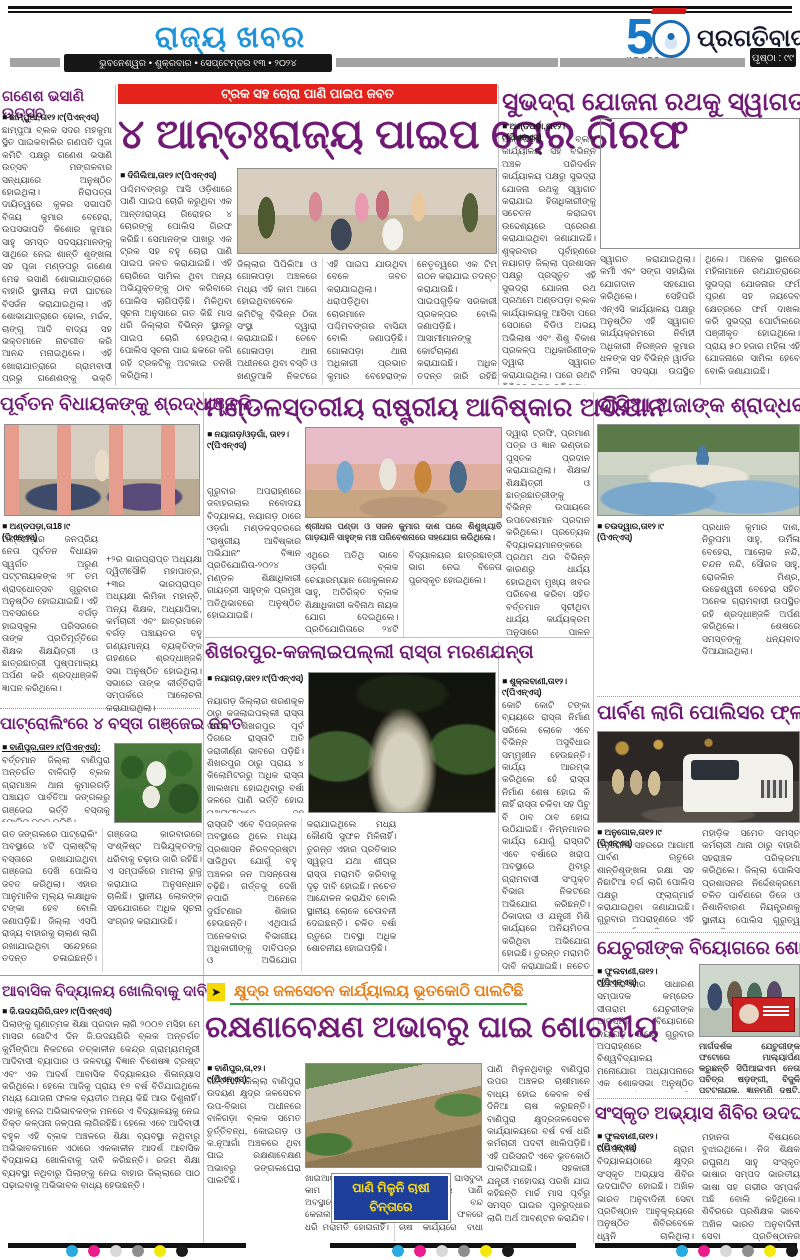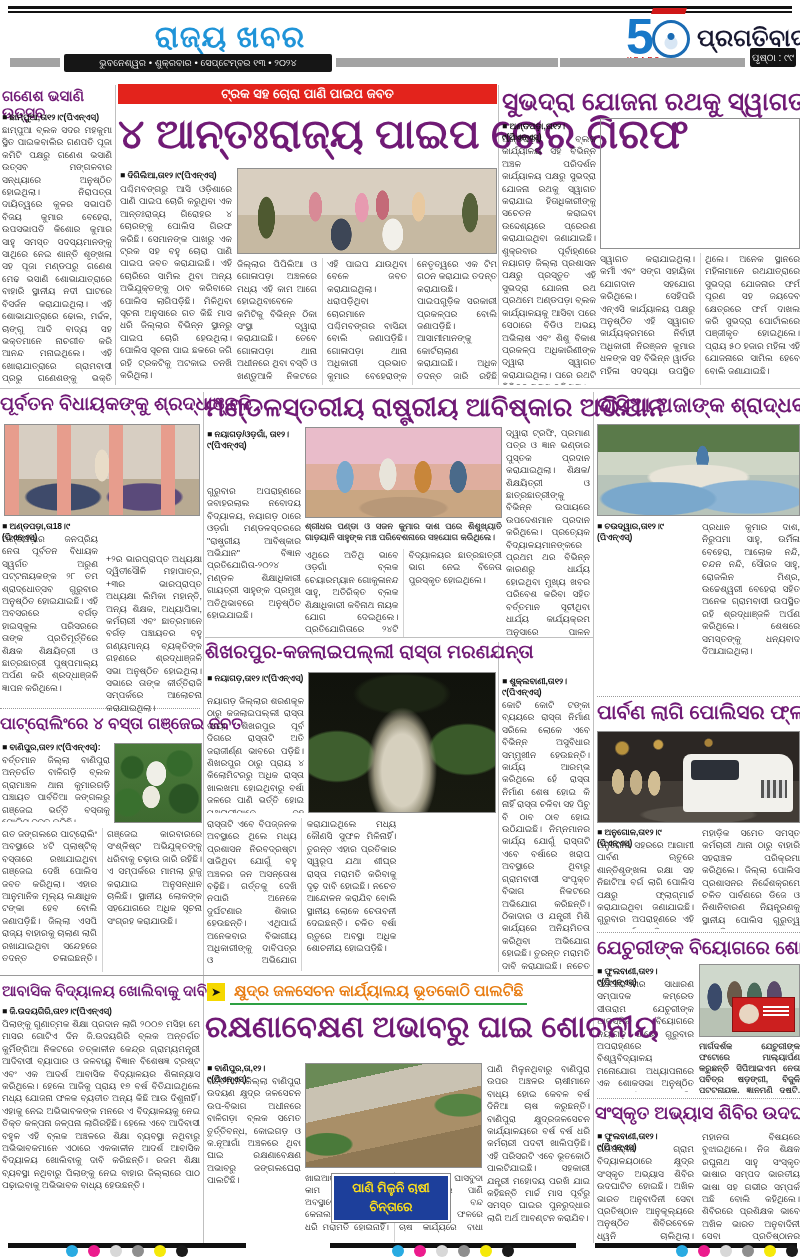--- a/index.html
+++ b/index.html
@@ -187,21 +187,21 @@
   <div class="abs caption" style="left:305px;top:521px;width:197px;height:26px;">ଶ୍ରୀଧର ପଣ୍ଡା ଓ ସଜନ କୁମାର ଦାଶ ପରେ ଶିଶୁଖ୍ୟାତି ଗାଡ଼ୟାନି ସାହୁଙ୍କ ମଞ୍ଚ ପରିବେଶନାରେ ସହଯୋଗ କରିଥିଲେ।</div>
   <div class="abs body-txt" style="left:506px;top:427px;width:84px;height:210px;">ଦ୍ୱାରା ଟ୍ରଫି, ପ୍ରମାଣ ପତ୍ର ଓ ଜ୍ଞାନ ଭଣ୍ଡାର ପୁସ୍ତକ ପ୍ରଦାନ କରାଯାଇଥିଲା। ଶିକ୍ଷକ/ଶିକ୍ଷୟିତ୍ରୀ ଓ ଛାତ୍ରଛାତ୍ରୀଙ୍କୁ ବିଭିନ୍ନ ଉପାୟରେ ଉପଦେଶମାନ ପ୍ରଦାନ କରିଥିଲେ। ପ୍ରତ୍ୟେକ ବିଦ୍ୟାଳୟମାନଙ୍କରେ ପ୍ରଥମ ଥର ବିଭିନ୍ନ କାରଣରୁ ଧାର୍ଯ୍ୟ ହୋଇଥିବା ମୁଖ୍ୟ ଖବର ପରିବେଶ କରିବା ସହିତ ବର୍ତ୍ତମାନ ସୂଚୀଥିବା ଧାର୍ଯ୍ୟ କାର୍ଯ୍ୟକ୍ରମ ଅନୁସାରେ ପାଳନ କରାଯାଇଥିଲା। ଶେଷରେ ସମସ୍ତଙ୍କୁ ଧନ୍ୟବାଦ ଦିଆଯାଇଥିଲା।</div>
   <div class="abs body-txt cols2" style="left:305px;top:549px;width:197px;height:88px;">ଏଥିରେ ଅତିଥି ଭାବେ ଓଡ଼ଗାଁ ବ୍ଲକ ଚେୟାରମ୍ୟାନ ଗୋକୁଳାନନ୍ଦ ସାହୁ, ଅତିରିକ୍ତ ବ୍ଲକ ଶିକ୍ଷାଧିକାରୀ କବିନାଥ ନାୟକ ଯୋଗ ଦେଇଥିଲେ। ପ୍ରତିଯୋଗିତାରେ ୨୪ଟି ବିଦ୍ୟାଳୟର ଛାତ୍ରଛାତ୍ରୀ ଭାଗ ନେଇ ବିଜେତା ପୁରସ୍କୃତ ହୋଇଥିଲେ।</div>
 
   <div class="abs hl" style="left:597px;top:393px;width:203px;font-size:21px;white-space:nowrap;">ଦାସିଆ ଅଜାଙ୍କ ଶ୍ରାଦ୍ଧବାର୍ଷିକ</div>
   <div class="ph ph-dasia" style="left:597px;top:424px;width:203px;height:92px;"></div>
   <div class="abs dl" style="left:597px;top:521px;width:99px;">■ ଚଉଦ୍ୱାର,ତା୧୨।୯ (ପିଏନ୍‌ଏସ୍)</div>
   <div class="abs body-txt" style="left:702px;top:521px;width:98px;height:172px;">ପ୍ରଧାନ କୁମାର ଦାଶ, ନିରୁପମା ସାହୁ, ଉର୍ମିଳା ବେହେରା, ଆଲୋକ ନନ୍ଦି, ଚନ୍ଦନ ନନ୍ଦି, ସୌରଜ ସାହୁ, ରୋଜଲିନ ମିଶ୍ର, ଉଚ୍ଚେଶ୍ୱରୀ ବେହେରା ସହିତ ଅନେକ ଗ୍ରାମବାସୀ ଉପସ୍ଥିତ ରହି ଶ୍ରଦ୍ଧାଞ୍ଜଳି ଅର୍ପଣ କରିଥିଲେ। ଶେଷରେ ସମସ୍ତଙ୍କୁ ଧନ୍ୟବାଦ ଦିଆଯାଇଥିଲା।</div>
 
   <div class="abs hl" style="left:0;top:714px;width:205px;font-size:16.5px;white-space:nowrap;">ପାଟ୍ରୋଲିଂରେ ୪ ବସ୍ତା ଗଞ୍ଜେଇ ଜବତ</div>
-  <div class="abs dl" style="left:2px;top:742px;width:110px;">■ ବାଣିପୁର,ତା୧୨।୯(ପିଏନ୍‌ଏସ୍):</div>
+  <div class="abs dl" style="left:2px;top:742px;width:110px;text-decoration:underline;">■ ବାଣିପୁର,ତା୧୨।୯(ପିଏନ୍‌ଏସ୍):</div>
   <div class="abs body-txt" style="left:2px;top:754px;width:108px;height:68px;">ବର୍ତ୍ତମାନ ଜିଲ୍ଲା ବାଣିପୁରା ଅନ୍ତର୍ଗତ ବାଳିଗଡ଼ି ବ୍ଲକ ଗ୍ରାମାଞ୍ଚଳ ଥାନା କୁମାରଗଡ଼ି ପଞ୍ଚାୟତ ପାର୍ବତିଆ ଜଙ୍ଗଲରୁ ଗଞ୍ଜେଇ ଭର୍ତ୍ତି ବସ୍ତାକୁ ପୋଲିସ ଜବତ କରିଛି।</div>
   <div class="ph ph-ganja" style="left:114px;top:743px;width:88px;height:80px;"></div>
   <div class="abs body-txt cols2" style="left:2px;top:828px;width:200px;height:144px;">ଗତ ଜଙ୍ଗଲରେ ପାଟ୍ରୋଲିଂ ଅବସ୍ଥାରେ ୪ଟି ପ୍ଲାଷ୍ଟିକ୍ ବସ୍ତାରେ ରଖାଯାଇଥିବା ଗଞ୍ଜେଇ ଦେଖି ପୋଲିସ ଜବତ କରିଥିଲା। ଏହାର ଆନୁମାନିକ ମୂଲ୍ୟ ଲକ୍ଷାଧିକ ଟଙ୍କା ହେବ ବୋଲି ଜଣାପଡ଼ିଛି। ଜିଲ୍ଲା ଏସପି ରାଜ୍ୟ ବାହାରକୁ ଚାଲାଣ ଲାଗି ରଖାଯାଇଥିବା ସନ୍ଦେହରେ ତଦନ୍ତ ଚଳାଇଛନ୍ତି। ଗଞ୍ଜେଇ କାରବାରରେ ସଂଶ୍ଳିଷ୍ଟ ଅଭିଯୁକ୍ତଙ୍କୁ ଧରିବାକୁ ଚଢ଼ାଉ ଜାରି ରହିଛି। ଏ ସମ୍ପର୍କରେ ମାମଲା ରୁଜୁ କରାଯାଇ ଅନୁସନ୍ଧାନ ଚାଲିଛି। ସ୍ଥାନୀୟ ଲୋକଙ୍କ ସହଯୋଗରେ ଅଧିକ ସୂଚନା ସଂଗ୍ରହ କରାଯାଉଛି।</div>
 
   <div class="abs hl" style="left:205px;top:641px;width:291px;font-size:19px;white-space:nowrap;">ଶିଖରପୁର-କଜଲାଇପଲ୍ଲୀ ରାସ୍ତା ମରଣଯନ୍ତା</div>
   <div class="abs dl" style="left:207px;top:673px;width:97px;">■ ନୟାଗଡ଼,ତା୧୨।୯(ପିଏନ୍‌ଏସ୍)</div>
   <div class="abs body-txt" style="left:207px;top:695px;width:97px;height:118px;">ନୟାଗଡ଼ ଜିଲ୍ଲାର ଶରଣକୂଳ ଠାରୁ କଜଲାଇପଲ୍ଲୀ ରାସ୍ତା ଭାୟା ଶିଖରପୁର ପୂର୍ବ ଦିଗରେ ରାସ୍ତାଟି ଅତି ଜରାଜୀର୍ଣ୍ଣ ଭାବରେ ପଡ଼ିଛି। ଶିଖରପୁର ଠାରୁ ପ୍ରାୟ ୪ କିଲୋମିଟରରୁ ଅଧିକ ରାସ୍ତା ଖାଲଖମା ହୋଇଥିବାରୁ ବର୍ଷା ଜଳରେ ପାଣି ଭର୍ତ୍ତି ହୋଇ ପଥଚାରୀମାନେ ବହୁ ଦୁର୍ଘଟଣାର ସମ୍ମୁଖୀନ ହେଉଛନ୍ତି।</div>
   <div class="ph ph-nightroad" style="left:308px;top:672px;width:188px;height:141px;"></div>
   <div class="abs body-txt cols3" style="left:207px;top:818px;width:289px;height:153px;">ରାସ୍ତାଟି ଏବେ ବିପଜ୍ଜନକ ଅବସ୍ଥାରେ ଥିଲେ ମଧ୍ୟ ପ୍ରଶାସନ ନିରବଦ୍ରଷ୍ଟା ସାଜିଥିବା ଯୋଗୁଁ ବହୁ ଅଞ୍ଚଳର ଜନ ଅସନ୍ତୋଷ ବଢ଼ିଛି। ଗର୍ତ୍ତକୁ ଦେଖି ନପାରି ଅନେକେ ଦୁର୍ଘଟଣାର ଶିକାର ହେଉଛନ୍ତି। ଏଥିପାଇଁ ଅନେକବାର ବିଭାଗୀୟ ଅଧିକାରୀଙ୍କୁ ଦାବିପତ୍ର ଓ ଅଭିଯୋଗ କରାଯାଇଥିଲେ ମଧ୍ୟ କୌଣସି ସୁଫଳ ମିଳିନାହିଁ। ତୁରନ୍ତ ଏହାର ପ୍ରତିକାର ସ୍ୱରୂପ ଯଥା ଶୀଘ୍ର ରାସ୍ତା ମରାମତି କରିବାକୁ ଦୃଢ଼ ଦାବି ହୋଇଛି। ନଚେତ ଆନ୍ଦୋଳନ କରାଯିବ ବୋଲି ସ୍ଥାନୀୟ ଲୋକେ ଚେତାବନୀ ଦେଇଛନ୍ତି। ଚଳିତ ବର୍ଷା ଋତୁରେ ଅବସ୍ଥା ଅଧିକ ଶୋଚନୀୟ ହୋଇପଡ଼ିଛି।</div>
 

